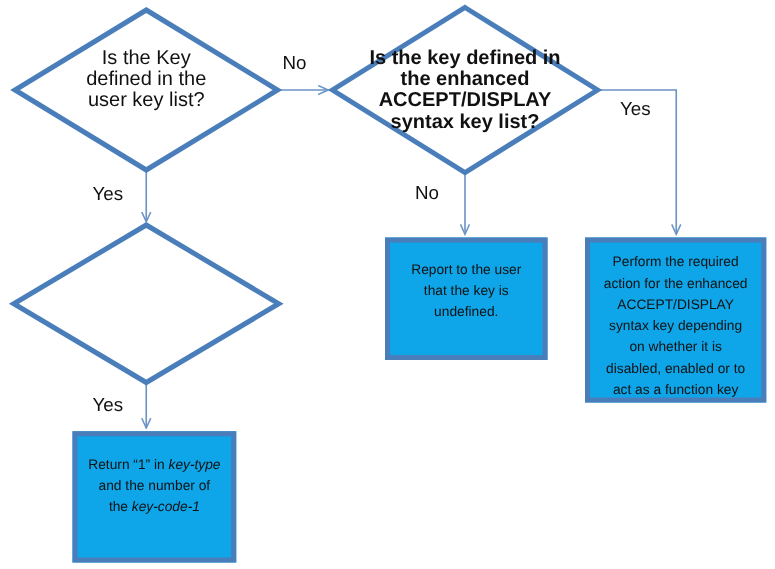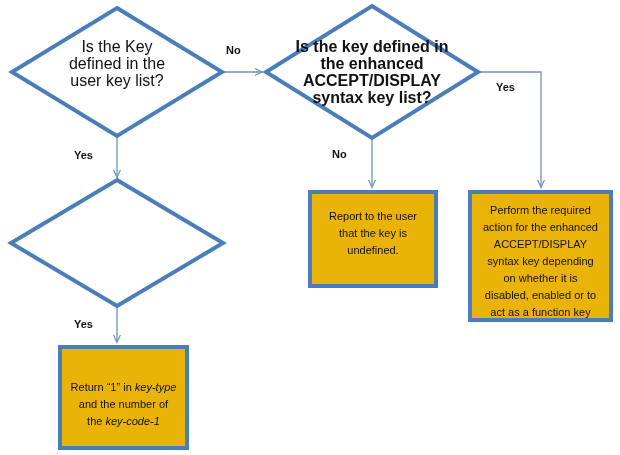--- a/index.html
+++ b/index.html
@@ -33,44 +33,43 @@
     line-height: 17px;
     color: #111111;
     white-space: pre-line;
     pointer-events: none;
   }
   
   .box {
     position: absolute;
     box-sizing: border-box;
     border: 4px solid #4a7ebb;
-    background: #eab308;
+    background: #0ea5e9;
     display: flex;
     align-items: flex-start;
     justify-content: center;
   }
   .box-text {
     text-align: center;
     font-size: 11px;
     line-height: 17px;
     color: #111111;
     padding: 0 8px;
     width: 100%;
   }
   .box-text i {
     font-style: italic;
   }
   
   .edge-label {
     position: absolute;
-    font-size: 11px;
+    font-size: 15px;
     line-height: 13px;
     color: #111111;
     white-space: nowrap;
-    font-weight: bold;
   }
 </style>
 </head>
 <body>
 
 <div id="canvas">
 
   <svg id="edges" viewBox="0 0 620 455" width="620" height="455">
     <defs>
       <marker id="arrow" markerWidth="9" markerHeight="9" refX="7.5" refY="4.2" orient="auto" markerUnits="userSpaceOnUse">
@@ -115,21 +114,21 @@
     <div class="box-text" style="padding-top:8px;">Perform the required
 action for the enhanced
 ACCEPT/DISPLAY syntax
 key depending on
 whether it is disabled,
 enabled or to act as a
 function key</div>
   </div>
 
   <div class="box" style="left:58px; top:345px; width:131px; height:105px;">
-    <div class="box-text" style="padding-top:30px;"><span>Return “1” in </span><i>key-type</i><span> and the number of the </span><i>key-code-1</i></div>
+    <div class="box-text" style="padding-top:15px;"><span>Return “1” in </span><i>key-type</i><span> and the number of the </span><i>key-code-1</i></div>
   </div>
 
   <div class="edge-label" style="left:226px; top:44px;">No</div>
 
   <div class="edge-label" style="left:74px; top:149px;">Yes</div>
 
   <div class="edge-label" style="left:332px; top:148px;">No</div>
 
   <div class="edge-label" style="left:496px; top:81px;">Yes</div>
 

